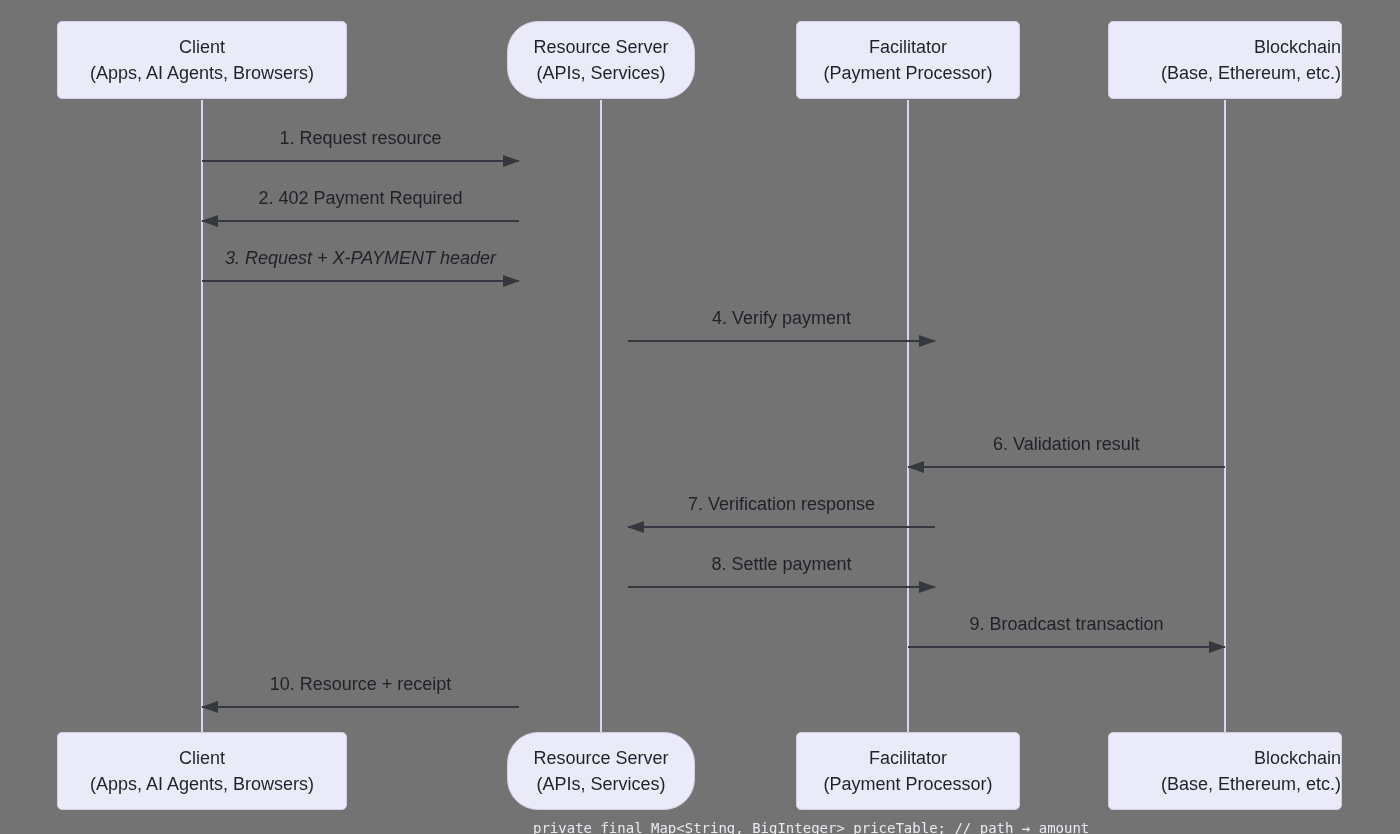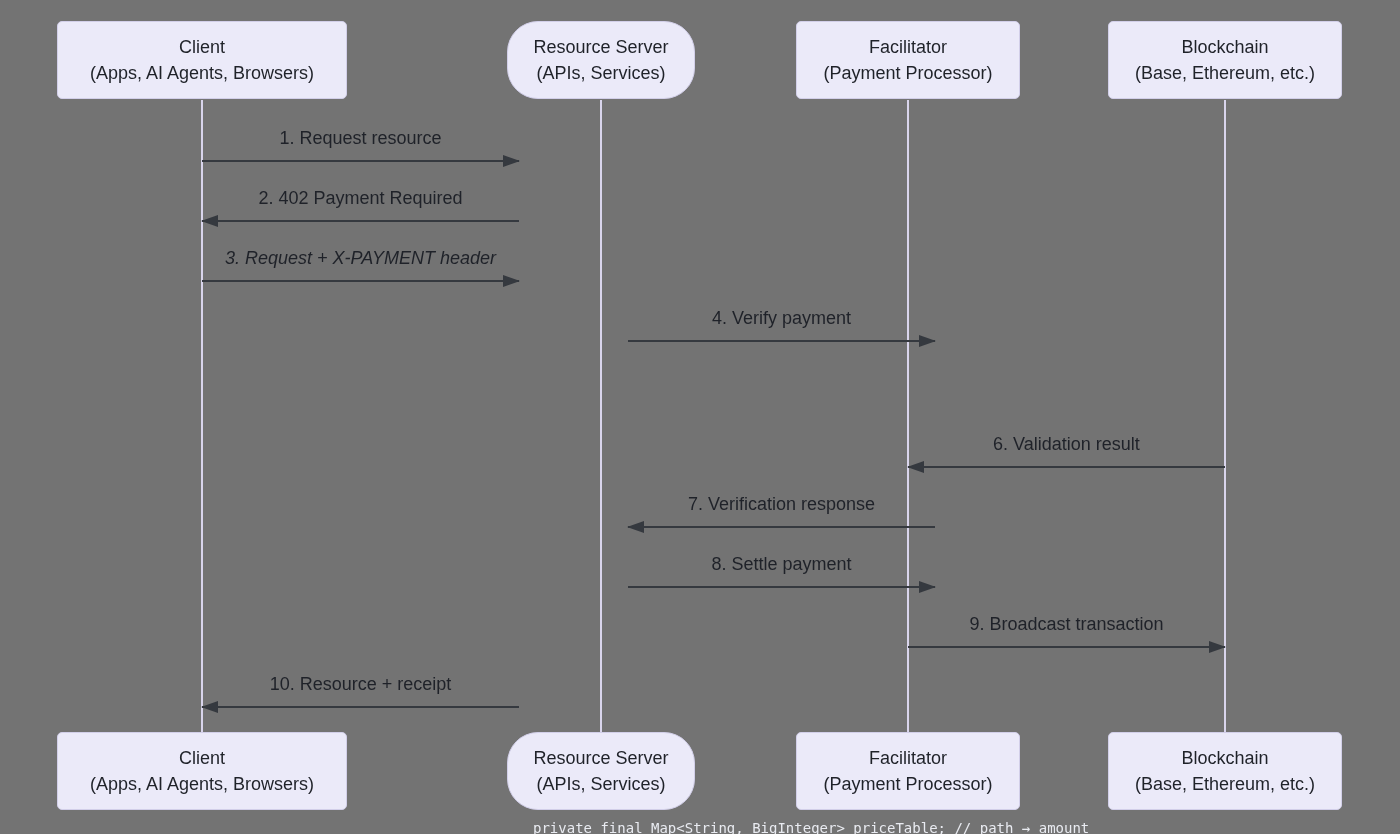--- a/index.html
+++ b/index.html
@@ -32,21 +32,21 @@
     font-size: 18px;
     line-height: 26px;
     color: #1f2229;
     box-sizing: border-box;
   }
   .actor-top    { top: 21px; }
   .actor-bottom { top: 732px; }
   .col1 { left: 57px;   width: 290px; }
   .col2 { left: 507px;  width: 188px; border-radius: 31px; }
   .col3 { left: 796px;  width: 224px; }
-  .col4 { left: 1108px; width: 234px; }
+  .col4 { left: 1108px; width: 234px; align-items: flex-end; }
 
   
   .lifeline {
     position: absolute;
     top: 100px;
     height: 633px;
     width: 2px;
     background: #d9d5ec;
   }
   .life1 { left: 201px; }

